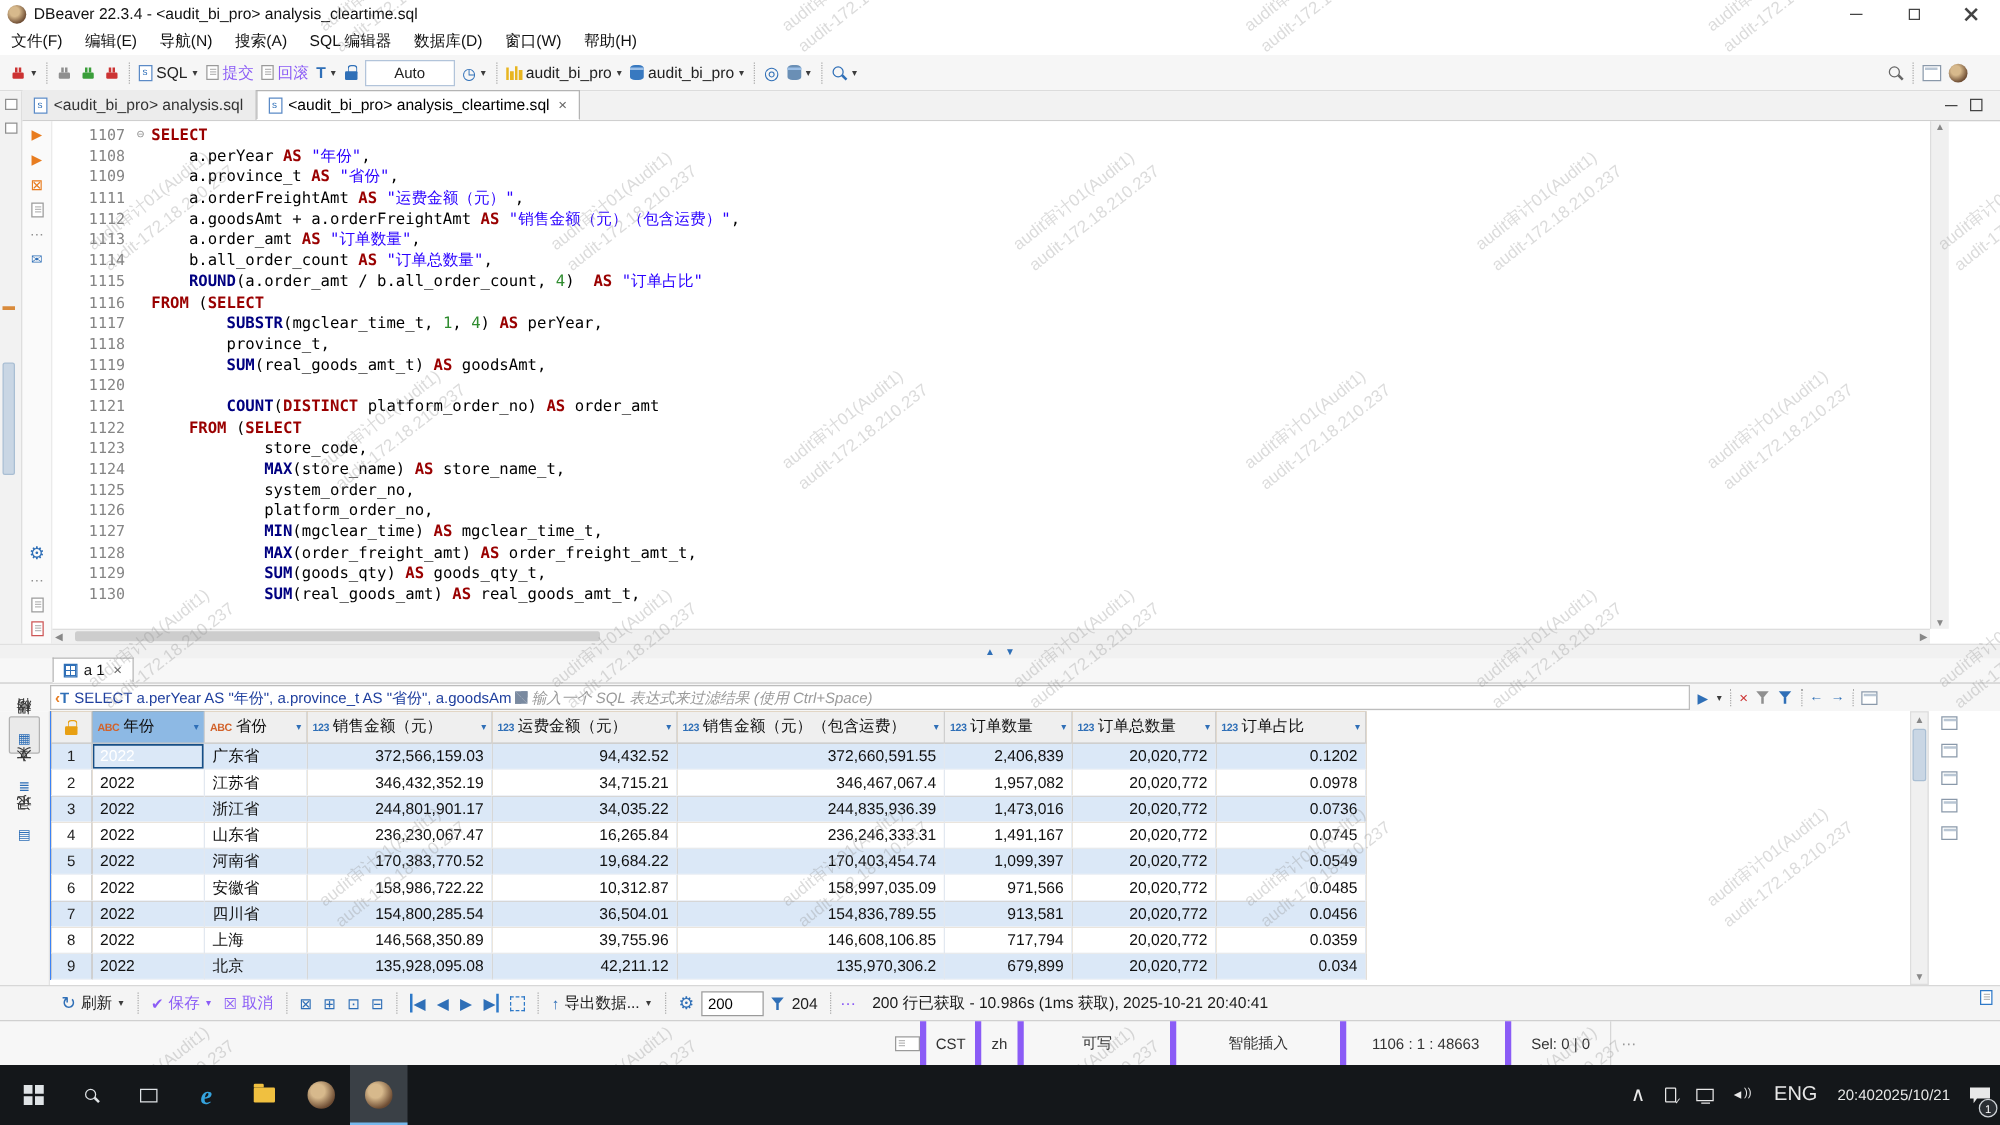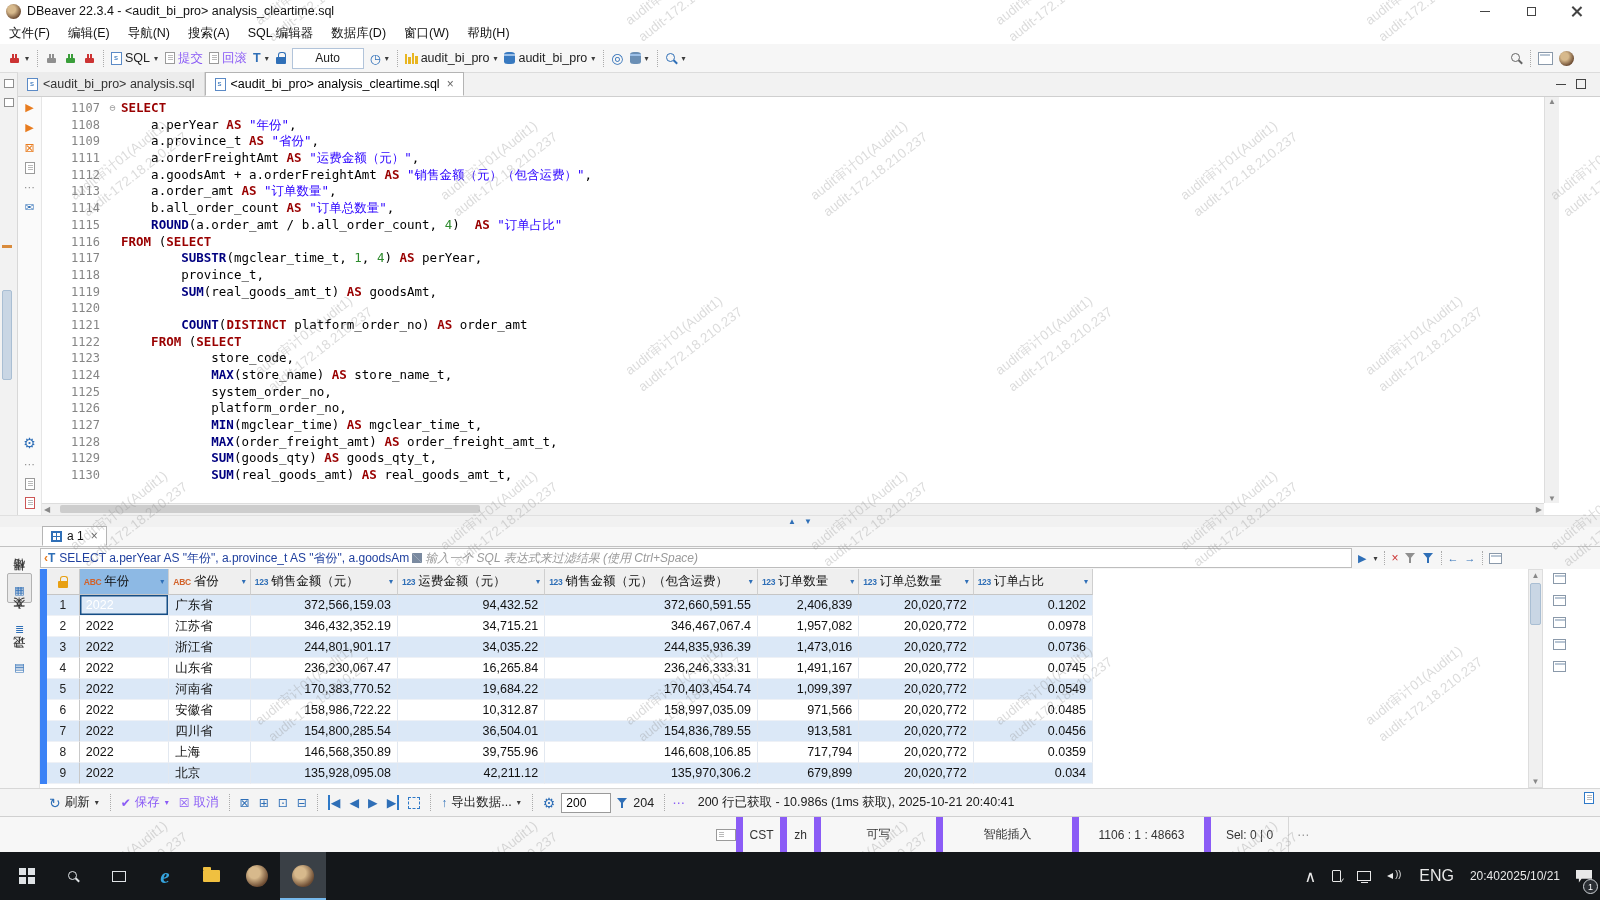--- a/index.html
+++ b/index.html
@@ -93,21 +93,21 @@
 .filter-icons{display:flex;align-items:center;gap:6px;margin-left:6px;font-size:11px}
 .fi-sep{width:1px;height:14px;border-left:1px dotted #ababab}
 
 .res-bg{left:0;top:569px;width:1600px;height:219px;background:#fff}
 .res-side{left:0;top:569px;width:40px;height:219px;background:#f6f6f6;border-right:1px solid #e3e3e3;display:flex;flex-direction:column;align-items:center;padding-top:4px;gap:10px}
 .side-tab{display:flex;flex-direction:column;align-items:center;gap:3px;padding:5px 3px;color:#333;font-size:12px}
 .side-tab.active{background:#eaeaea;border:1px solid #b2b2b2;border-radius:2px}
 .side-label{writing-mode:vertical-rl;transform:rotate(180deg);letter-spacing:1px}
 .side-ic{font-size:11px;color:#2f6fb7}
 
-.grid{left:40px;top:569px;width:1053px;background:#a16207;font-size:12.5px;border-left:7px solid #3b82f6}
+.grid{left:40px;top:569px;width:1053px;background:#a16207;font-size:12.5px;border-left:1px solid #3b82f6}
 .ghead{display:flex;height:26px}
 .gh{display:flex;align-items:center;gap:3px;border-right:1px solid #cfcfcf;border-bottom:1px solid #c5c5c5;background:#efefef;padding:0 4px;overflow:hidden}
 .gh.selected{background:#8db9e4}
 .gh-type{font-size:8.5px;font-weight:bold;letter-spacing:-.3px}
 .t-abc{color:#d2622a}.t-123{color:#2f6fb7}
 .gh-label{flex:1;white-space:nowrap;overflow:hidden;color:#111}
 .gh-caret{color:#2f6fb7;font-size:8px}
 .gcorner{display:flex;align-items:center;justify-content:center;background:#efefef;border-right:1px solid #c9c9c9;border-bottom:1px solid #c5c5c5}
 .grow{display:flex;height:21px}
 .gc{display:flex;align-items:center;border-right:1px solid #e2e8f0;border-bottom:1px solid #eef1f6;padding:0 6px;white-space:nowrap;overflow:hidden;color:#111}
@@ -125,21 +125,21 @@
 .res-toolbar{left:0;top:788px;width:1600px;height:28px;background:#f4f4f4;border-top:1px solid #d7d7d7;display:flex;align-items:center;padding-left:46px;font-size:12.5px;color:#222;gap:3px}
 .rt-btn{display:flex;align-items:center;gap:4px;padding:0 3px;height:22px}
 .rt-glyph{font-size:12px}
 .fetch-input{width:50px;height:20px;border:1px solid #9a9a9a;font-size:12px;padding:0 4px;font-family:"Liberation Sans",sans-serif}
 .rt-status{margin-left:10px;color:#1a1a1a;white-space:nowrap}
 .rt-right{position:absolute;right:6px;top:792px;font-size:13px}
 
 .statusbar{left:0;top:816px;width:1600px;height:36px;background:#f7f7f7;border-top:1px solid #d0d0d0;display:flex;align-items:center;font-size:12px;color:#333}
 .sb-spacer{width:716px}
 .sb-ic{width:20px;display:flex;justify-content:center}
-.sb-seg{height:100%;display:flex;align-items:center;justify-content:center;border-left:7px solid #8b5cf6}
+.sb-seg{height:100%;display:flex;align-items:center;justify-content:center;border-left:5px solid #8b5cf6}
 .sb-dots{color:#999;padding-left:8px;border-left:1px solid #d7d7d7;height:100%;display:flex;align-items:center}
 
 .taskbar{left:0;top:852px;width:1600px;height:48px;background:#14171a;display:flex;align-items:center;z-index:200;padding-left:4px}
 .tb-icon{width:46px;height:48px;display:flex;align-items:center;justify-content:center;position:relative}
 .tb-icon.active{background:#3a4046;box-shadow:inset 0 -2px 0 #76b9ed}
 .winlogo{display:grid;grid-template-columns:7px 7px;grid-template-rows:7px 7px;gap:1.5px}
 .winlogo i{background:#dfe3e6}
 .wlens{color:#dfe3e6}
 .tview{width:14px;height:11px;border:1px solid #dfe3e6}
 .ietext{color:#35a3dd;font-size:21px;font-style:italic;font-family:"Liberation Serif",serif;font-weight:bold}

